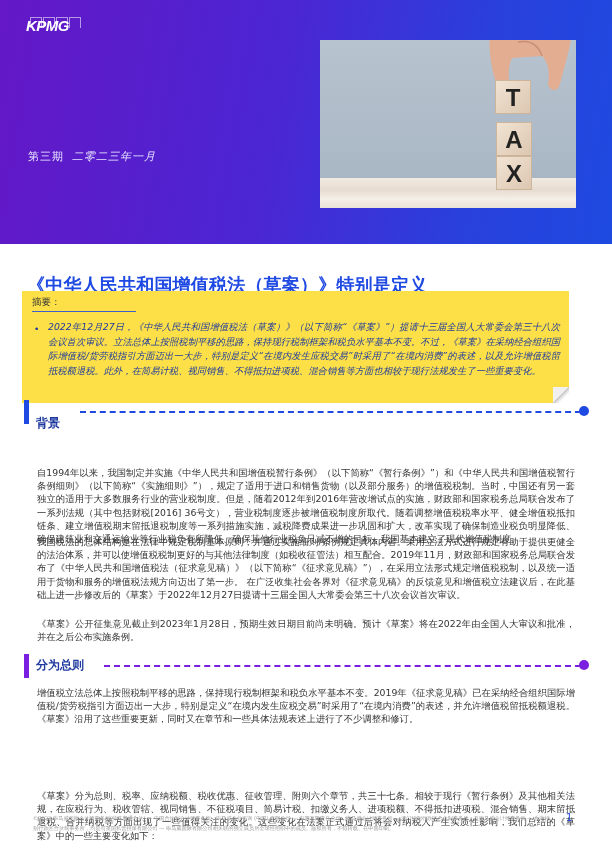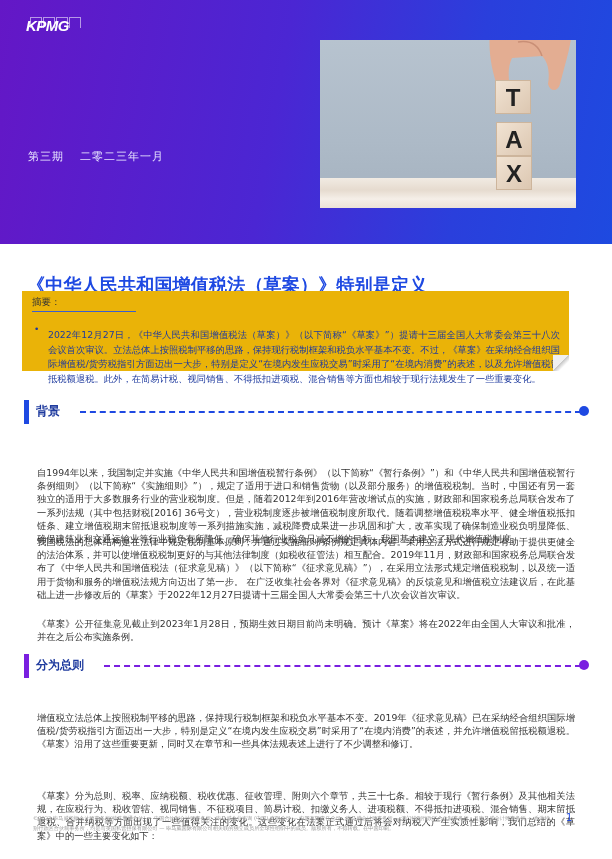--- a/index.html
+++ b/index.html
@@ -11,58 +11,58 @@
           background: linear-gradient(100deg, #6417c6 0%, #4b26d3 45%, #2a3fdc 75%, #1e4ae0 100%); }
   .logo { position: absolute; left: 26px; top: 17px; width: 54px; height: 24px; }
   .logo .boxes { position: absolute; left: 4px; top: 0; display: flex; }
   .logo .boxes span { display: block; width: 10px; height: 10px; border: 1px solid rgba(255,255,255,0.55);
                       border-bottom: none; margin-right: 1px; }
   .logo .word { position: absolute; left: 0; top: 0; font-family: "Liberation Sans", sans-serif;
                 font-weight: bold; font-style: italic; font-size: 15px; letter-spacing: -0.5px; color: #fff; }
   .hero-title { position: absolute; left: 27px; top: 72px; font-size: 37px; font-weight: bold;
                 color: #ffffff; letter-spacing: 1px; line-height: 1; }
   .hero-issue { position: absolute; left: 28px; top: 149px; font-size: 11px; color: #e8e4ff; letter-spacing: 1px; }
-  .hero-issue span + span { margin-left: 16px; }
+  .hero-issue span + span { margin-left: 8px; font-style: italic; }
 
   .hero-photo { position: absolute; left: 320px; top: 40px; width: 256px; height: 168px; overflow: hidden;
                 background: linear-gradient(180deg, #b7c3cf 0%, #adbac7 60%, #a9b6c3 80%); }
   .table-top { position: absolute; left: 0; right: 0; top: 138px; height: 30px;
                background: linear-gradient(180deg, #f1ebe3 0%, #e6dbcf 40%, #f5efe8 70%, #ece2d7 100%); }
   .hand { position: absolute; left: 158px; top: -8px; width: 98px; height: 112px; }
   .cube { position: absolute; width: 36px; height: 34px; background: linear-gradient(135deg, #f1e3d3, #dcc7b1);
           border: 1px solid #cdb59c; box-sizing: border-box; text-align: center; line-height: 34px;
           font-family: "Liberation Sans", sans-serif; font-weight: bold; font-size: 24px; color: #222; }
   .cube.t { left: 175px; top: 40px; }
   .cube.a { left: 176px; top: 82px; }
   .cube.x { left: 176px; top: 116px; }
 
   
   .article-title { position: absolute; left: 27px; top: 258px; font-size: 18px; font-weight: bold;
                    color: #1e49e2; white-space: nowrap; letter-spacing: 0.2px; }
 
-  .summary { position: absolute; left: 22px; top: 291px; width: 547px; height: 80px;
-             background: #eab308; }
+  .summary { position: absolute; left: 22px; top: 291px; width: 547px; height: 112px;
+             background: #fde047; }
   .summary-curl { position: absolute; right: 0; bottom: 0; width: 16px; height: 16px;
                   background: linear-gradient(135deg, #f0f0f0 50%, #c8c8c8 50%, #ffffff 70%); }
   .summary-label { position: absolute; left: 10px; top: 5px; font-size: 9.5px; color: #333; }
   .summary-rule { position: absolute; left: 10px; top: 20px; width: 104px; height: 1px; background: #3b5fcf; }
   .summary-bullet { position: absolute; left: 12px; top: 33px; width: 6px; font-size: 9px; color: #1e3a9e; }
-  .summary-text { position: absolute; left: 26px; top: 37px; width: 512px; font-size: 9.3px;
-                  line-height: 14.5px; color: #1e3a9e; text-align: justify; }
+  .summary-text { position: absolute; left: 26px; top: 29px; width: 512px; font-size: 9.3px;
+                  line-height: 14.5px; color: #1e3a9e; text-align: justify; font-style: italic; }
 
   .section-head { position: absolute; left: 24px; height: 24px; width: 565px; }
   .section-head .bar { position: absolute; left: 0; top: 0; width: 5px; height: 24px; }
   .section-head .label { position: absolute; left: 12px; top: 3px; font-size: 12px; font-weight: bold; }
   .section-head .dash { position: absolute; left: 56px; right: 8px; top: 11px; height: 0;
                         border-top: 2px dashed; }
   .section-head .dot { position: absolute; right: 0; top: 6px; width: 10px; height: 10px; border-radius: 50%; }
 
   .sec-bg { top: 400px; }
   .sec-bg .bar { background: #1e49e2; }
-  .sec-bg .label { color: #1e3a9e; }
+  .sec-bg .label { color: #1e3a9e; margin-top: 12px; }
   .sec-bg .dash { border-color: #1e49e2; }
   .sec-bg .dot { background: #1e49e2; }
 
   .sec-kp { top: 654px; }
   .sec-kp .bar { background: #7a1fe0; }
   .sec-kp .label { color: #1e3a9e; }
   .sec-kp .dash { left: 80px; border-color: #7a1fe0; }
   .sec-kp .dot { background: #7a1fe0; }
 
   .para { position: absolute; left: 37px; width: 538px; font-size: 9.3px; line-height: 13.2px;
@@ -122,17 +122,17 @@
 <p class="para" style="top:535px;">我国税法的总体结构是在法律中规定税制基本原则，并通过实施细则/条例规定具体内容。采用立法方式进行规定有助于提供更健全的法治体系，并可以使增值税税制更好的与其他法律制度（如税收征管法）相互配合。2019年11月，财政部和国家税务总局联合发布了《中华人民共和国增值税法（征求意见稿）》（以下简称“《征求意见稿》”），在采用立法形式规定增值税税制，以及统一适用于货物和服务的增值税法规方向迈出了第一步。 在广泛收集社会各界对《征求意见稿》的反馈意见和增值税立法建议后，在此基础上进一步修改后的《草案》于2022年12月27日提请十三届全国人大常委会第三十八次会议首次审议。</p>
 <p class="para" style="top:617px;">《草案》公开征集意见截止到2023年1月28日，预期生效日期目前尚未明确。预计《草案》将在2022年由全国人大审议和批准，并在之后公布实施条例。</p>
 
 <div class="section-head sec-kp">
   <div class="bar"></div>
   <div class="label">分为总则</div>
   <div class="dash"></div>
   <div class="dot"></div>
 </div>
 
-<p class="para" style="top:686px;margin-top:25px;">增值税立法总体上按照税制平移的思路，保持现行税制框架和税负水平基本不变。2019年《征求意见稿》已在采纳经合组织国际增值税/货劳税指引方面迈出一大步，特别是定义“在境内发生应税交易”时采用了“在境内消费”的表述，并允许增值税留抵税额退税。《草案》沿用了这些重要更新，同时又在章节和一些具体法规表述上进行了不少调整和修订。</p>
+<p class="para" style="top:686px;">增值税立法总体上按照税制平移的思路，保持现行税制框架和税负水平基本不变。2019年《征求意见稿》已在采纳经合组织国际增值税/货劳税指引方面迈出一大步，特别是定义“在境内发生应税交易”时采用了“在境内消费”的表述，并允许增值税留抵税额退税。《草案》沿用了这些重要更新，同时又在章节和一些具体法规表述上进行了不少调整和修订。</p>
 <p class="para" style="top:742px;margin-top:47px;">《草案》分为总则、税率、应纳税额、税收优惠、征收管理、附则六个章节，共三十七条。相较于现行《暂行条例》及其他相关法规，在应税行为、税收管辖、视同销售、不征税项目、简易计税、扣缴义务人、进项税额、不得抵扣进项税、混合销售、期末留抵退税、合并纳税等方面出现了一些值得关注的变化。这些变化在法案正式通过后将会对纳税人产生实质性影响，我们总结的《草案》中的一些主要变化如下：</p>
 
 <div class="footer">©2023 毕马威华振会计师事务所(特殊普通合伙) — 中国合伙制会计师事务所，毕马威企业咨询 (中国) 有限公司 — 中国有限责任公司，毕马威会计师事务所 — 澳门特别行政区合伙制事务所，及毕马威会计师事务所 — 香港特别行政区合伙制事务所，均是与英国私营担保有限公司 — 毕马威国际有限公司相关联的独立成员所全球性组织中的成员。版权所有，不得转载。在中国印刷。</div>
 <div class="page-num">1</div>
 
 </body></html>

